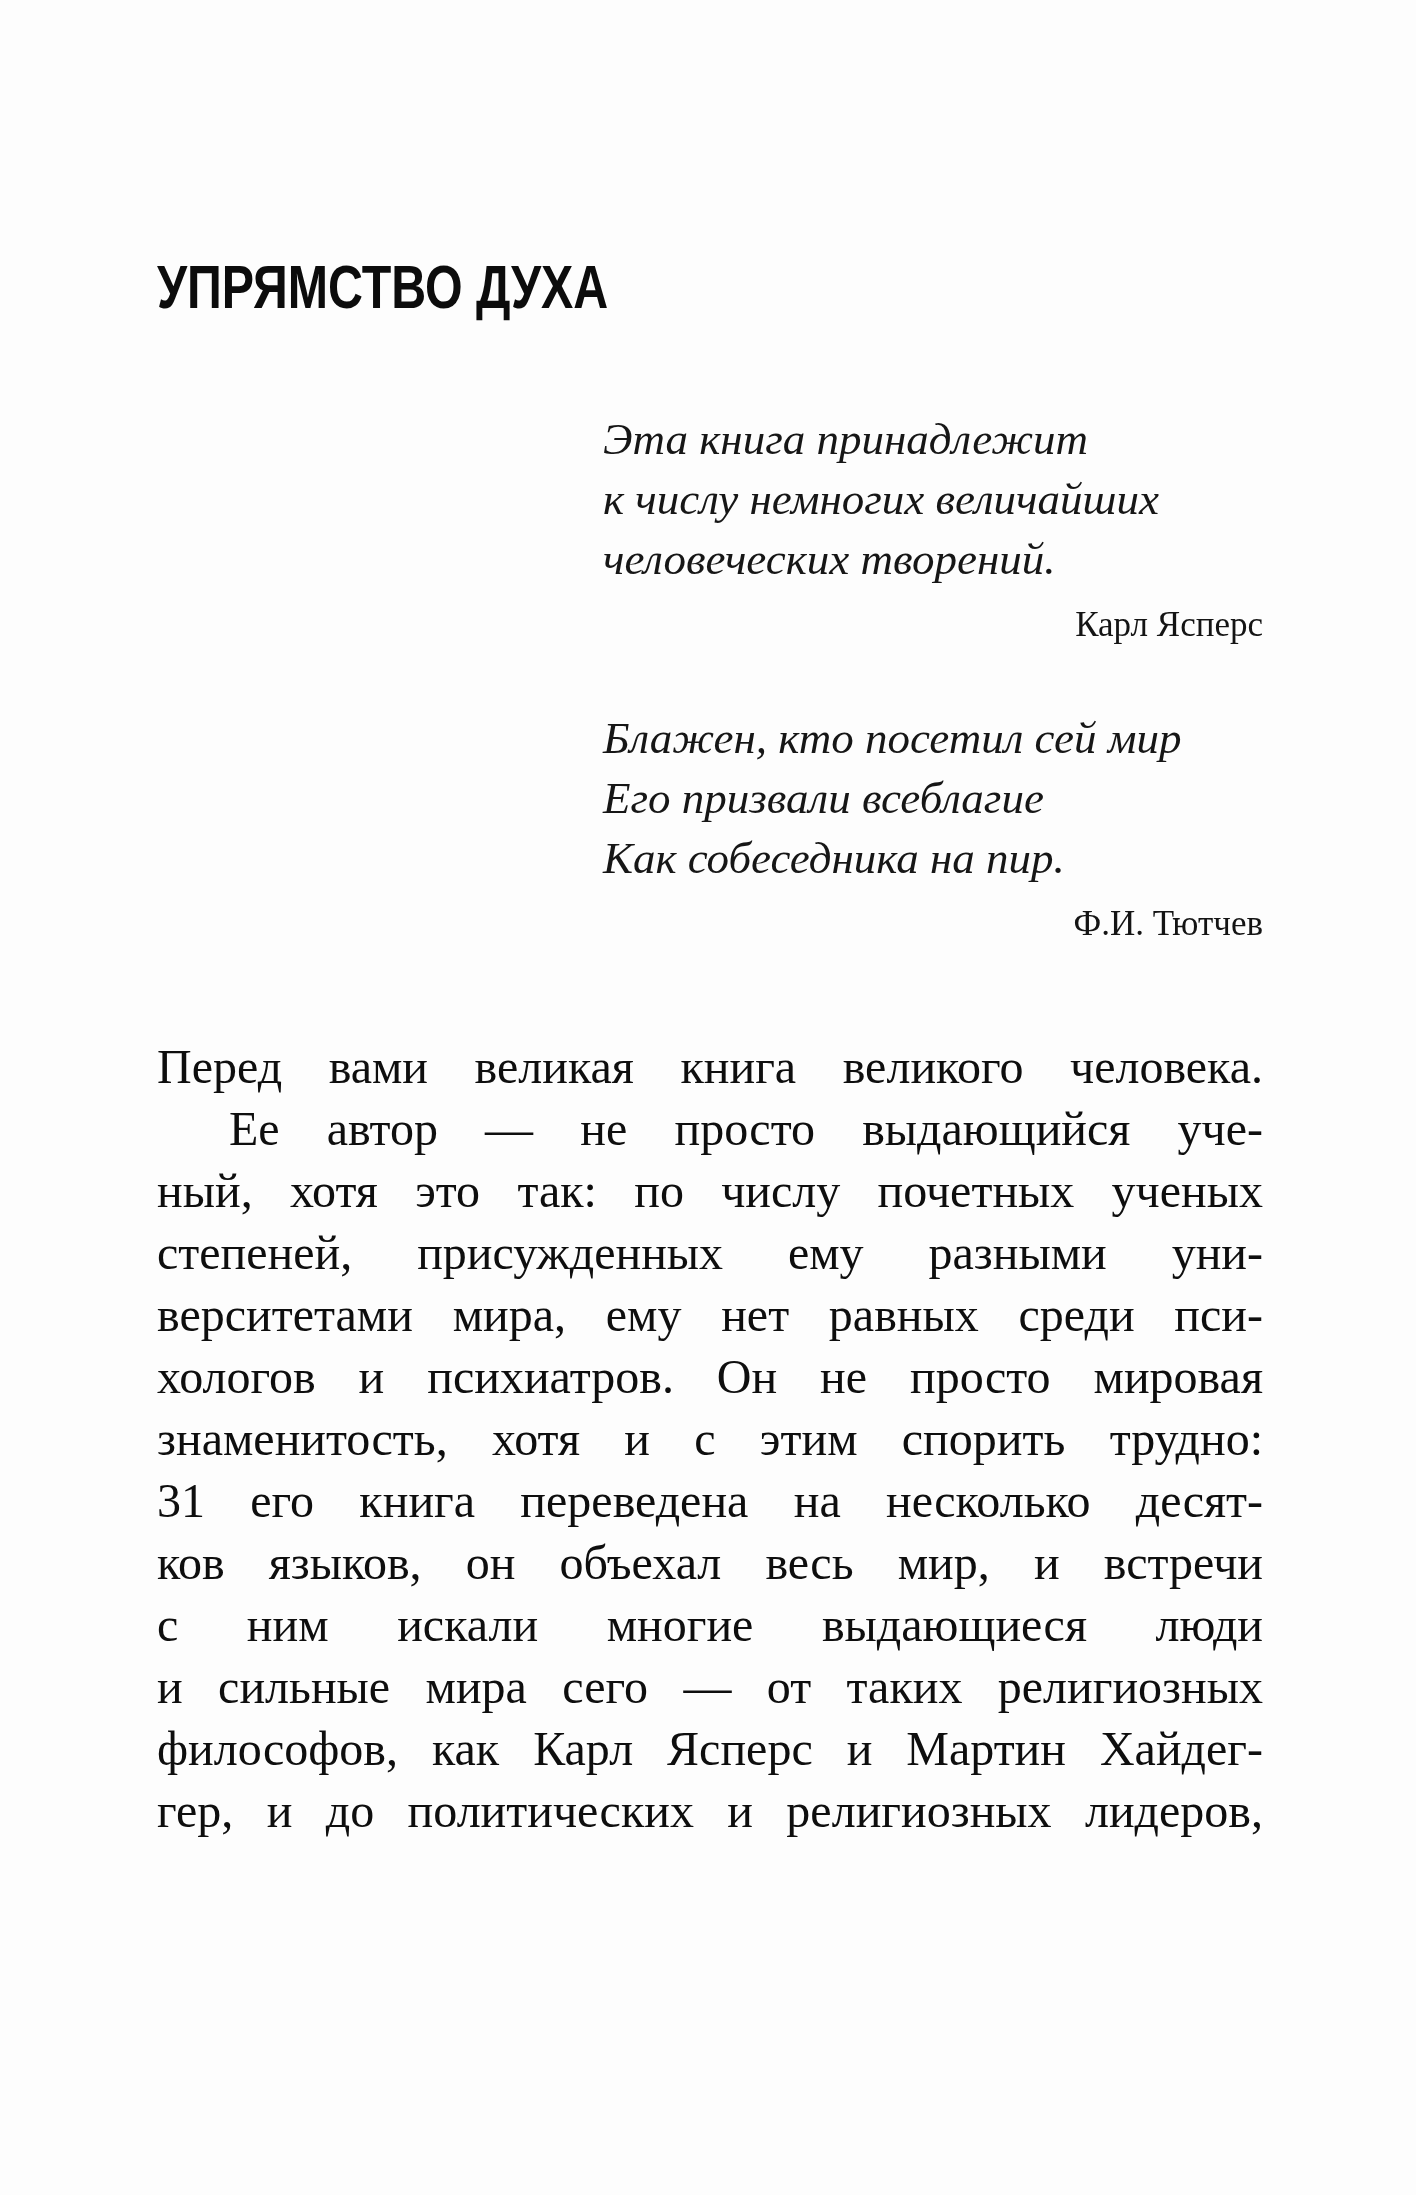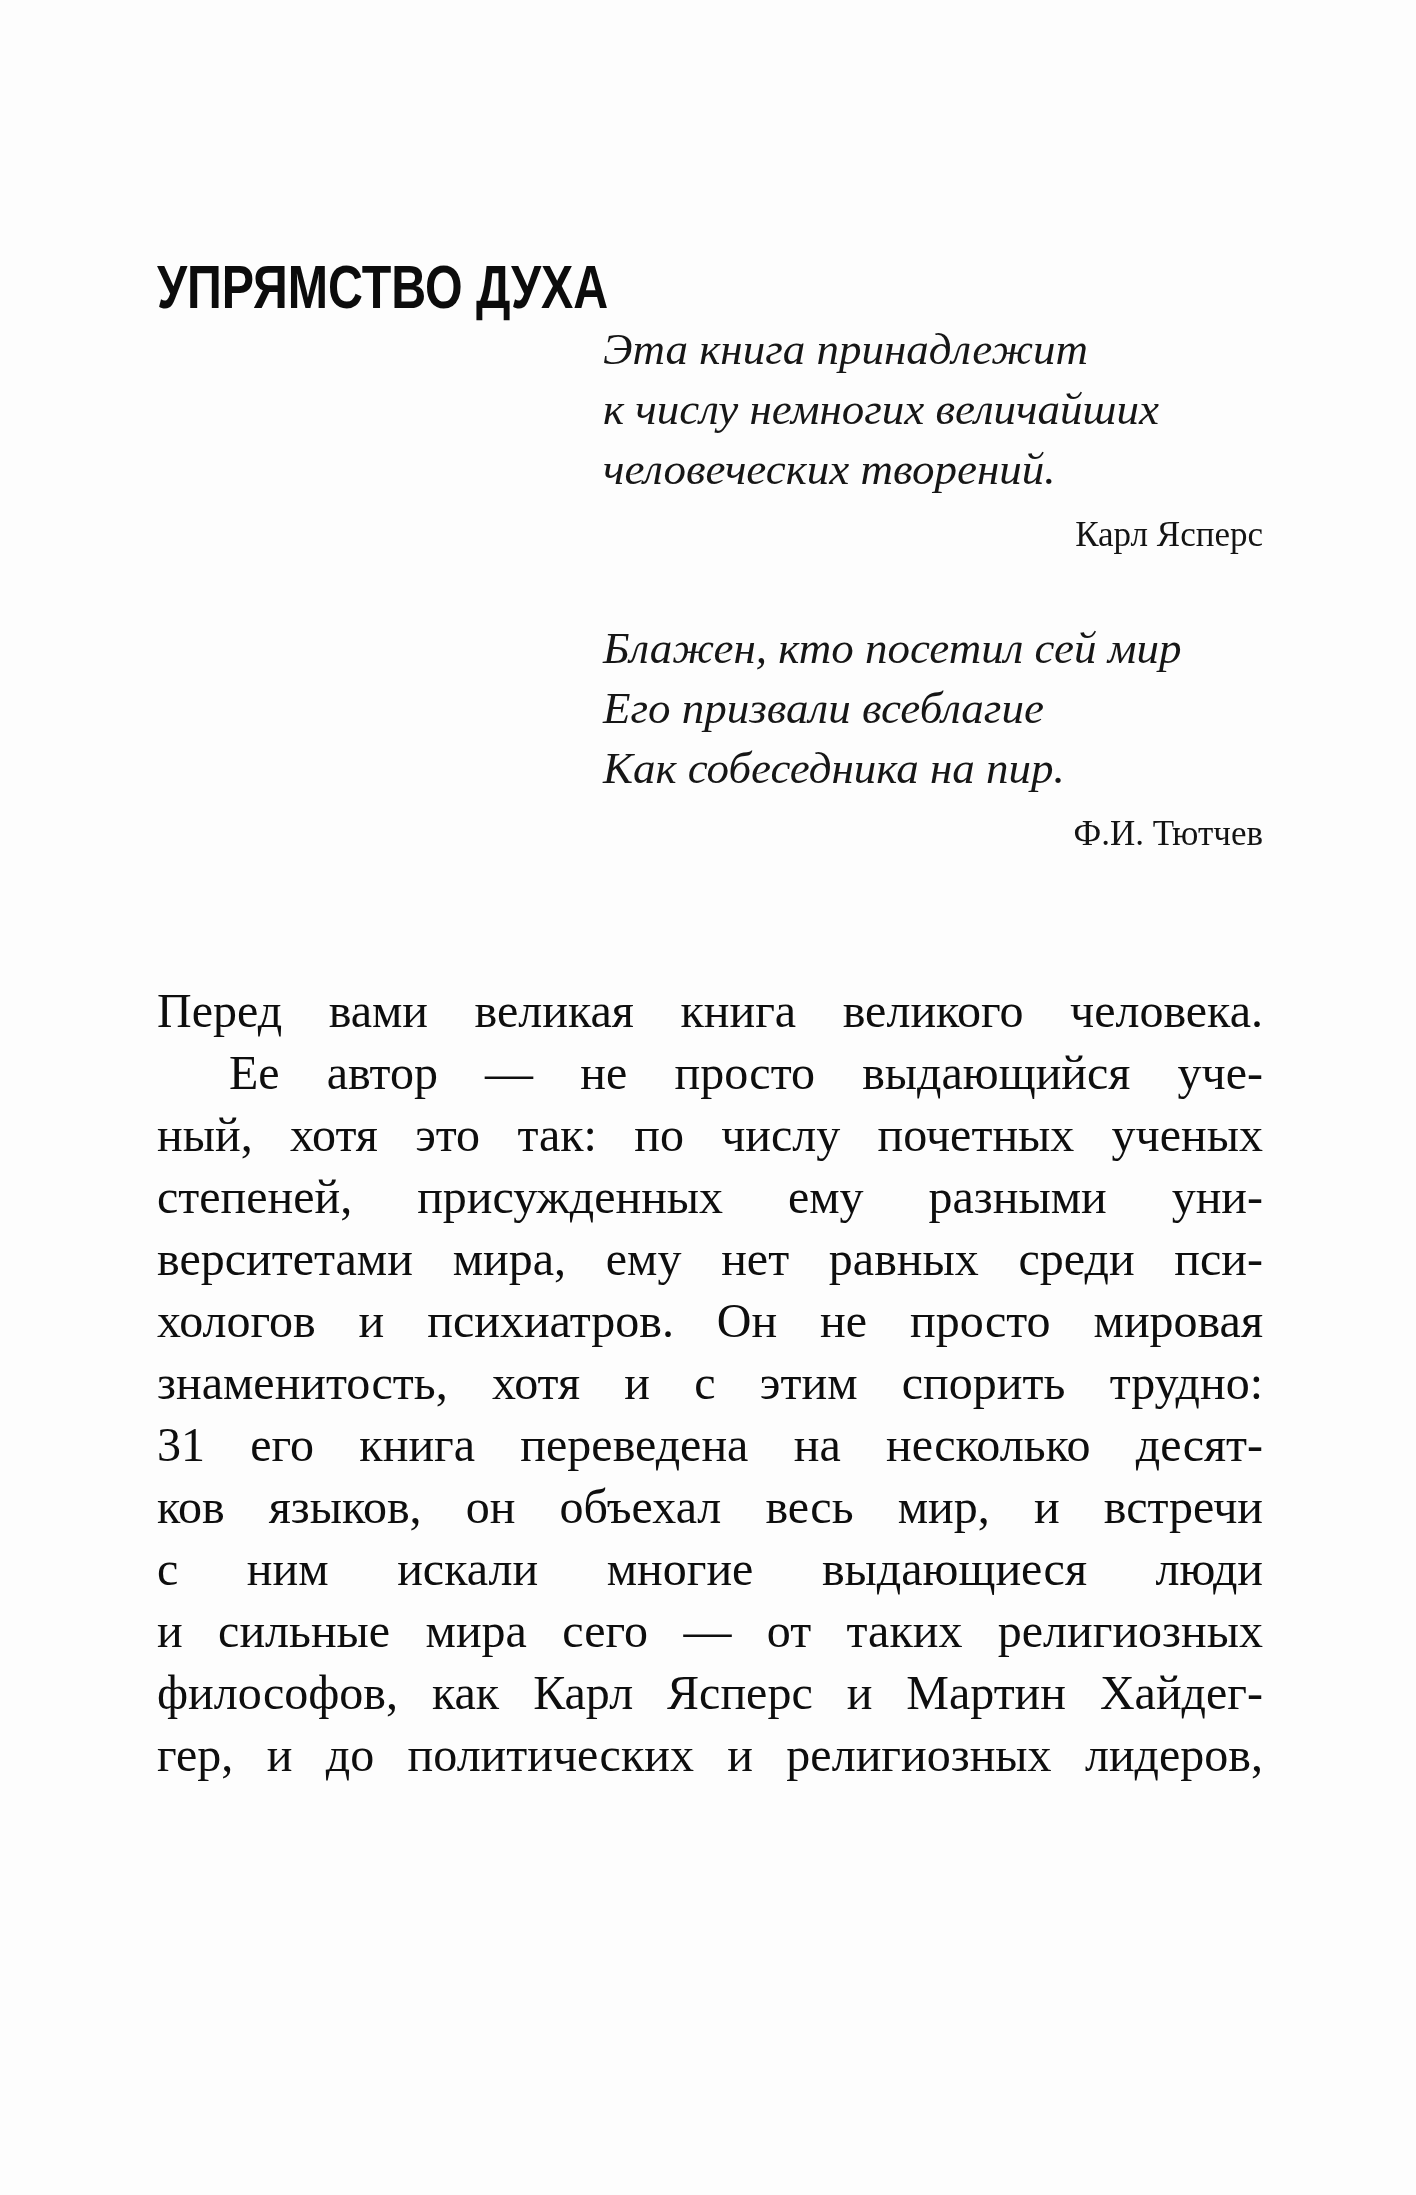--- a/index.html
+++ b/index.html
@@ -29,39 +29,39 @@
     line-height: 64px;
     letter-spacing: 0;
     color: #0c0c0c;
     white-space: nowrap;
     transform: scaleX(0.78);
     transform-origin: left center;
   }
   .epigraph {
     margin-left: 446px;
   }
-  .epigraph-1 { }
+  .epigraph-1 { margin-top: 90px; }
   .epigraph-2 { margin-top: 53px; }
   .epi-line {
     font-style: italic;
     font-size: 45px;
     line-height: 60px;
     white-space: nowrap;
     color: #161616;
   }
   .attribution {
     font-style: normal;
     font-size: 35px;
     line-height: 60px;
     text-align: right;
     margin-top: 6px;
     color: #141414;
   }
   .body-text {
-    margin-top: 116px;
+    margin-top: 82px;
   }
   .body-line {
     font-size: 48px;
     line-height: 62px;
     text-align: justify;
     text-align-last: justify;
     -moz-text-align-last: justify;
     color: #0e0e0e;
   }
   .indent {

